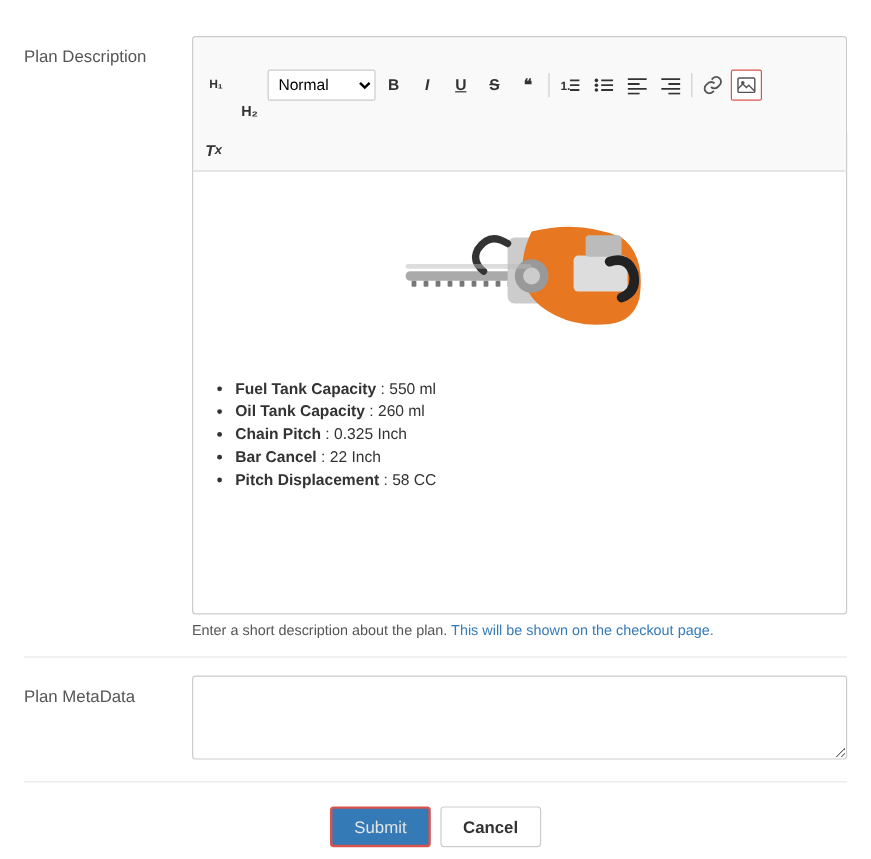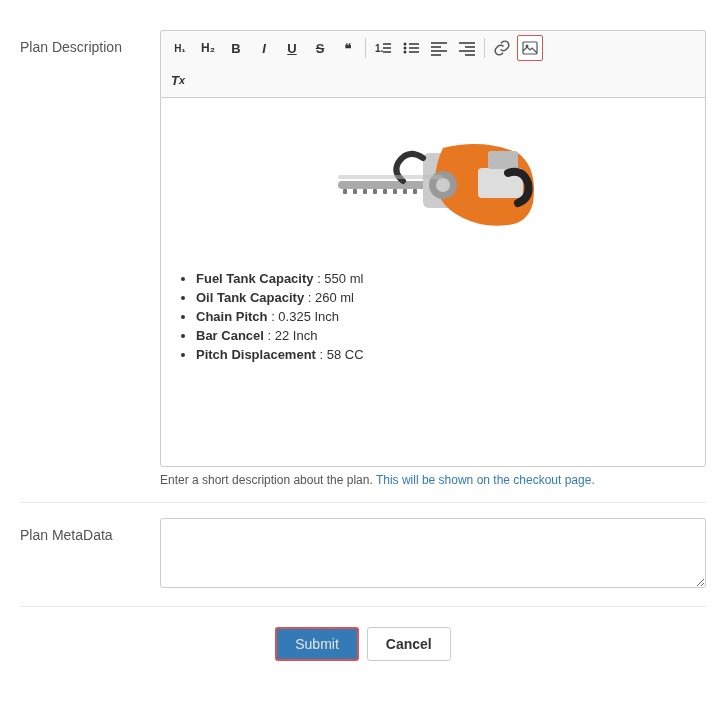--- a/index.html
+++ b/index.html
@@ -55,21 +55,21 @@
       cursor: pointer;
       border: none;
       background: transparent;
       border-radius: 2px;
       font-size: 13px;
       color: #333;
       font-weight: bold;
     }
 
     .toolbar-h1 { font-size: 10px; font-weight: bold; color: #333; }
-    .toolbar-h2 { font-size: 12px; font-weight: bold; color: #333; }
+    .toolbar-h2 { font-size: 12px; font-weight: bold; color: #333; margin-top: 45px; }
 
     .toolbar-select {
       height: 26px;
       font-size: 13px;
       border: 1px solid #ccc;
       border-radius: 2px;
       padding: 0 4px;
       background: #fff;
       cursor: pointer;
     }
@@ -186,20 +186,26 @@
 <body>
 
 <div class="form-row">
   <div class="form-label">Plan Description</div>
   <div class="form-control">
 
     <div class="editor-toolbar">
       <button class="toolbar-btn toolbar-h1">H₁</button>
       <button class="toolbar-btn toolbar-h2">H₂</button>
 
+      <select class="toolbar-select">
+        <option>Normal</option>
+        <option>Heading 1</option>
+        <option>Heading 2</option>
+        <option>Heading 3</option>
+      </select>
 
       <button class="toolbar-btn" style="font-weight:bold;">B</button>
       <button class="toolbar-btn" style="font-style:italic;">I</button>
       <button class="toolbar-btn" style="text-decoration:underline;">U</button>
       <button class="toolbar-btn" style="text-decoration:line-through;">S</button>
       <button class="toolbar-btn">❝</button>
 
       <div class="toolbar-separator"></div>
 
       <button class="toolbar-btn" title="Ordered List">

